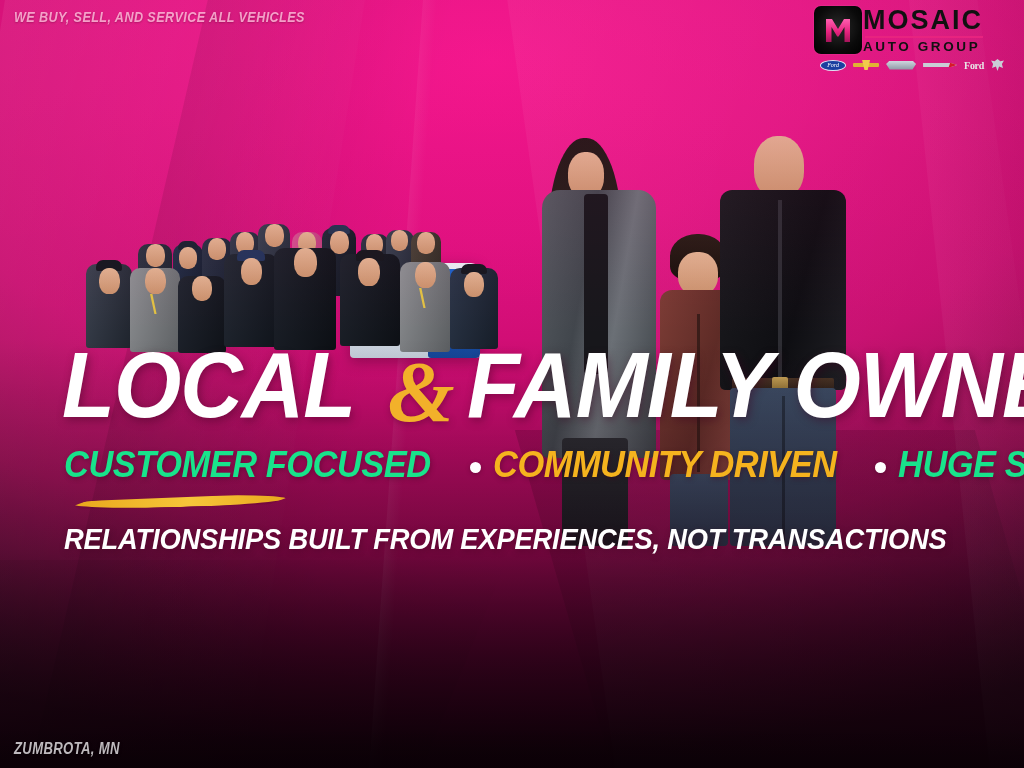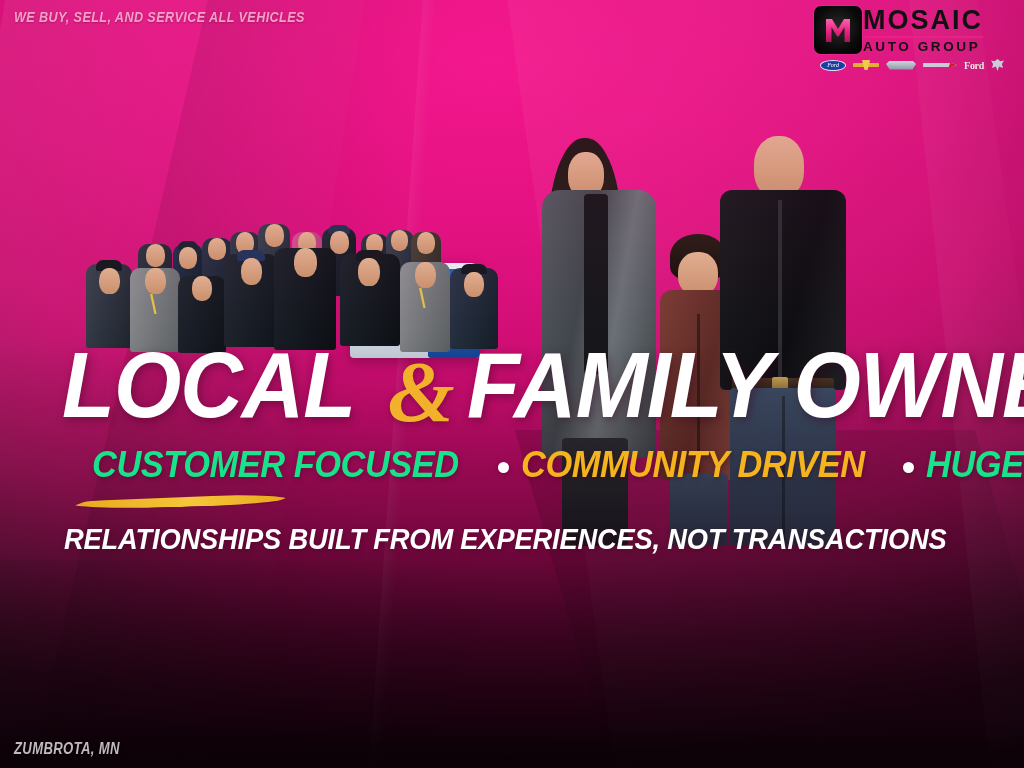--- a/index.html
+++ b/index.html
@@ -132,21 +132,21 @@
     font-size:86px;font-style:italic;font-weight:bold;color:#F2B12A;
     font-family:"Liberation Serif",serif;
     margin:0 12px 0 14px;
     text-shadow:1px 2px 7px rgba(60,0,30,0.4);
     position:relative;top:4px;
   }
 
   
   .subline{
     position:absolute;left:64px;top:444px;width:920px;
-    display:flex;align-items:center;white-space:nowrap;margin-left:28px;
+    display:flex;align-items:center;white-space:nowrap;
   }
   .sub-seg{
     font-size:37px;font-weight:bold;font-style:italic;
     letter-spacing:-0.5px;
     transform:scaleX(0.93);transform-origin:left center;
     text-shadow:1px 2px 6px rgba(60,0,30,0.4);
     font-family:"Liberation Sans",sans-serif;
   }
   .sub-green{color:#18E38B;}
   .sub-gold{color:#F5B31E;}

